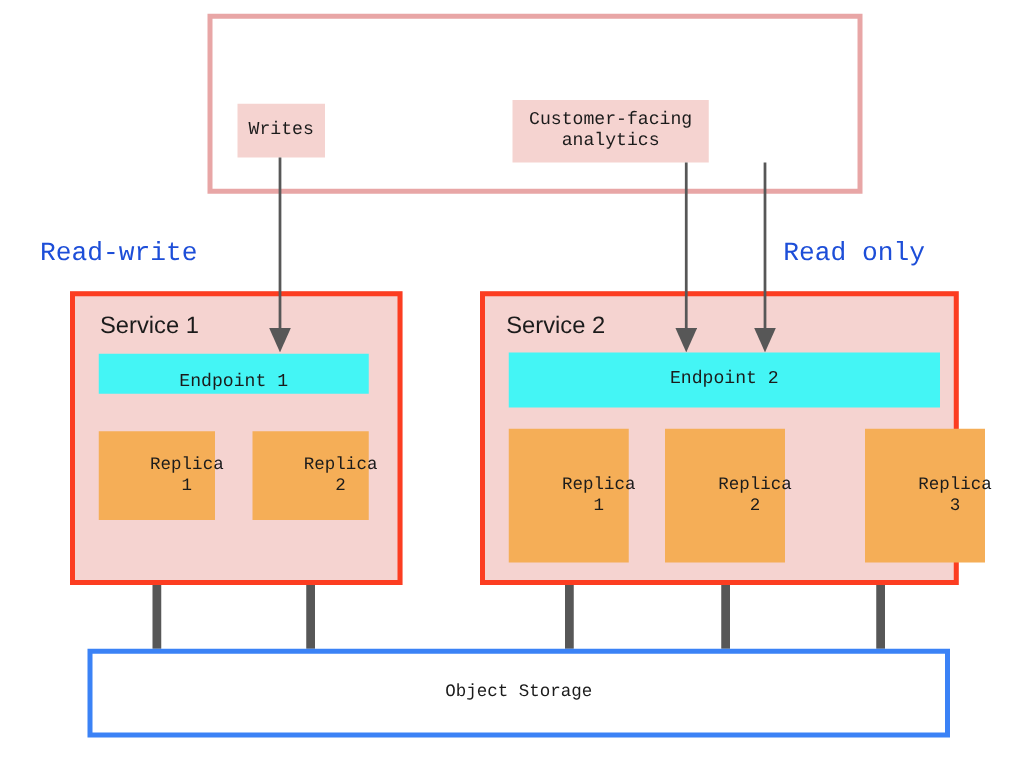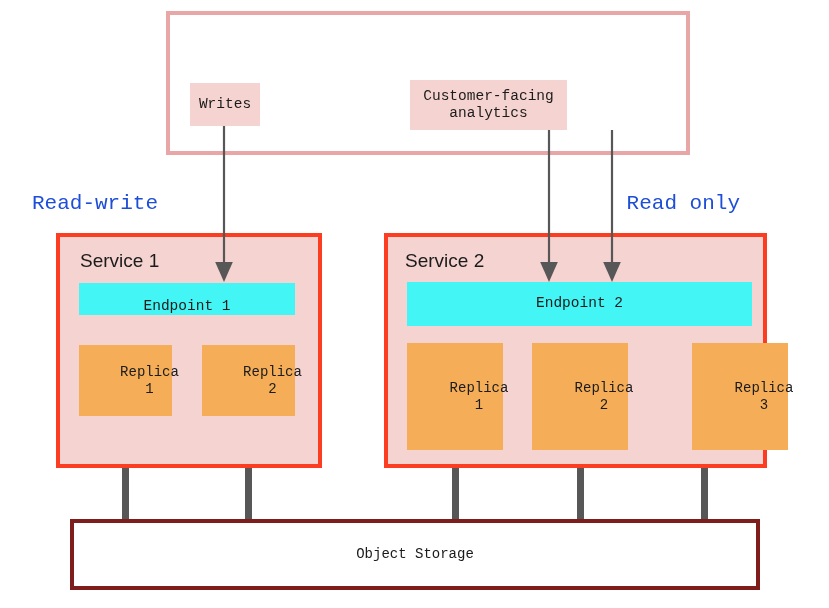--- a/index.html
+++ b/index.html
@@ -83,21 +83,21 @@
 
   
   .replica {
     background: #f5ae57;
     font-size: 14px;
     padding-left: 48px;
   }
 
   
   .object-storage {
-    border: 4px solid #7f1d1d;
+    border: 4px solid #3b82f6;
     background: #ffffff;
     font-size: 14px;
   }
 
   
   .side-label {
     font-size: 21px;
     color: #1d4ed8;
     white-space: nowrap;
     background: transparent;

